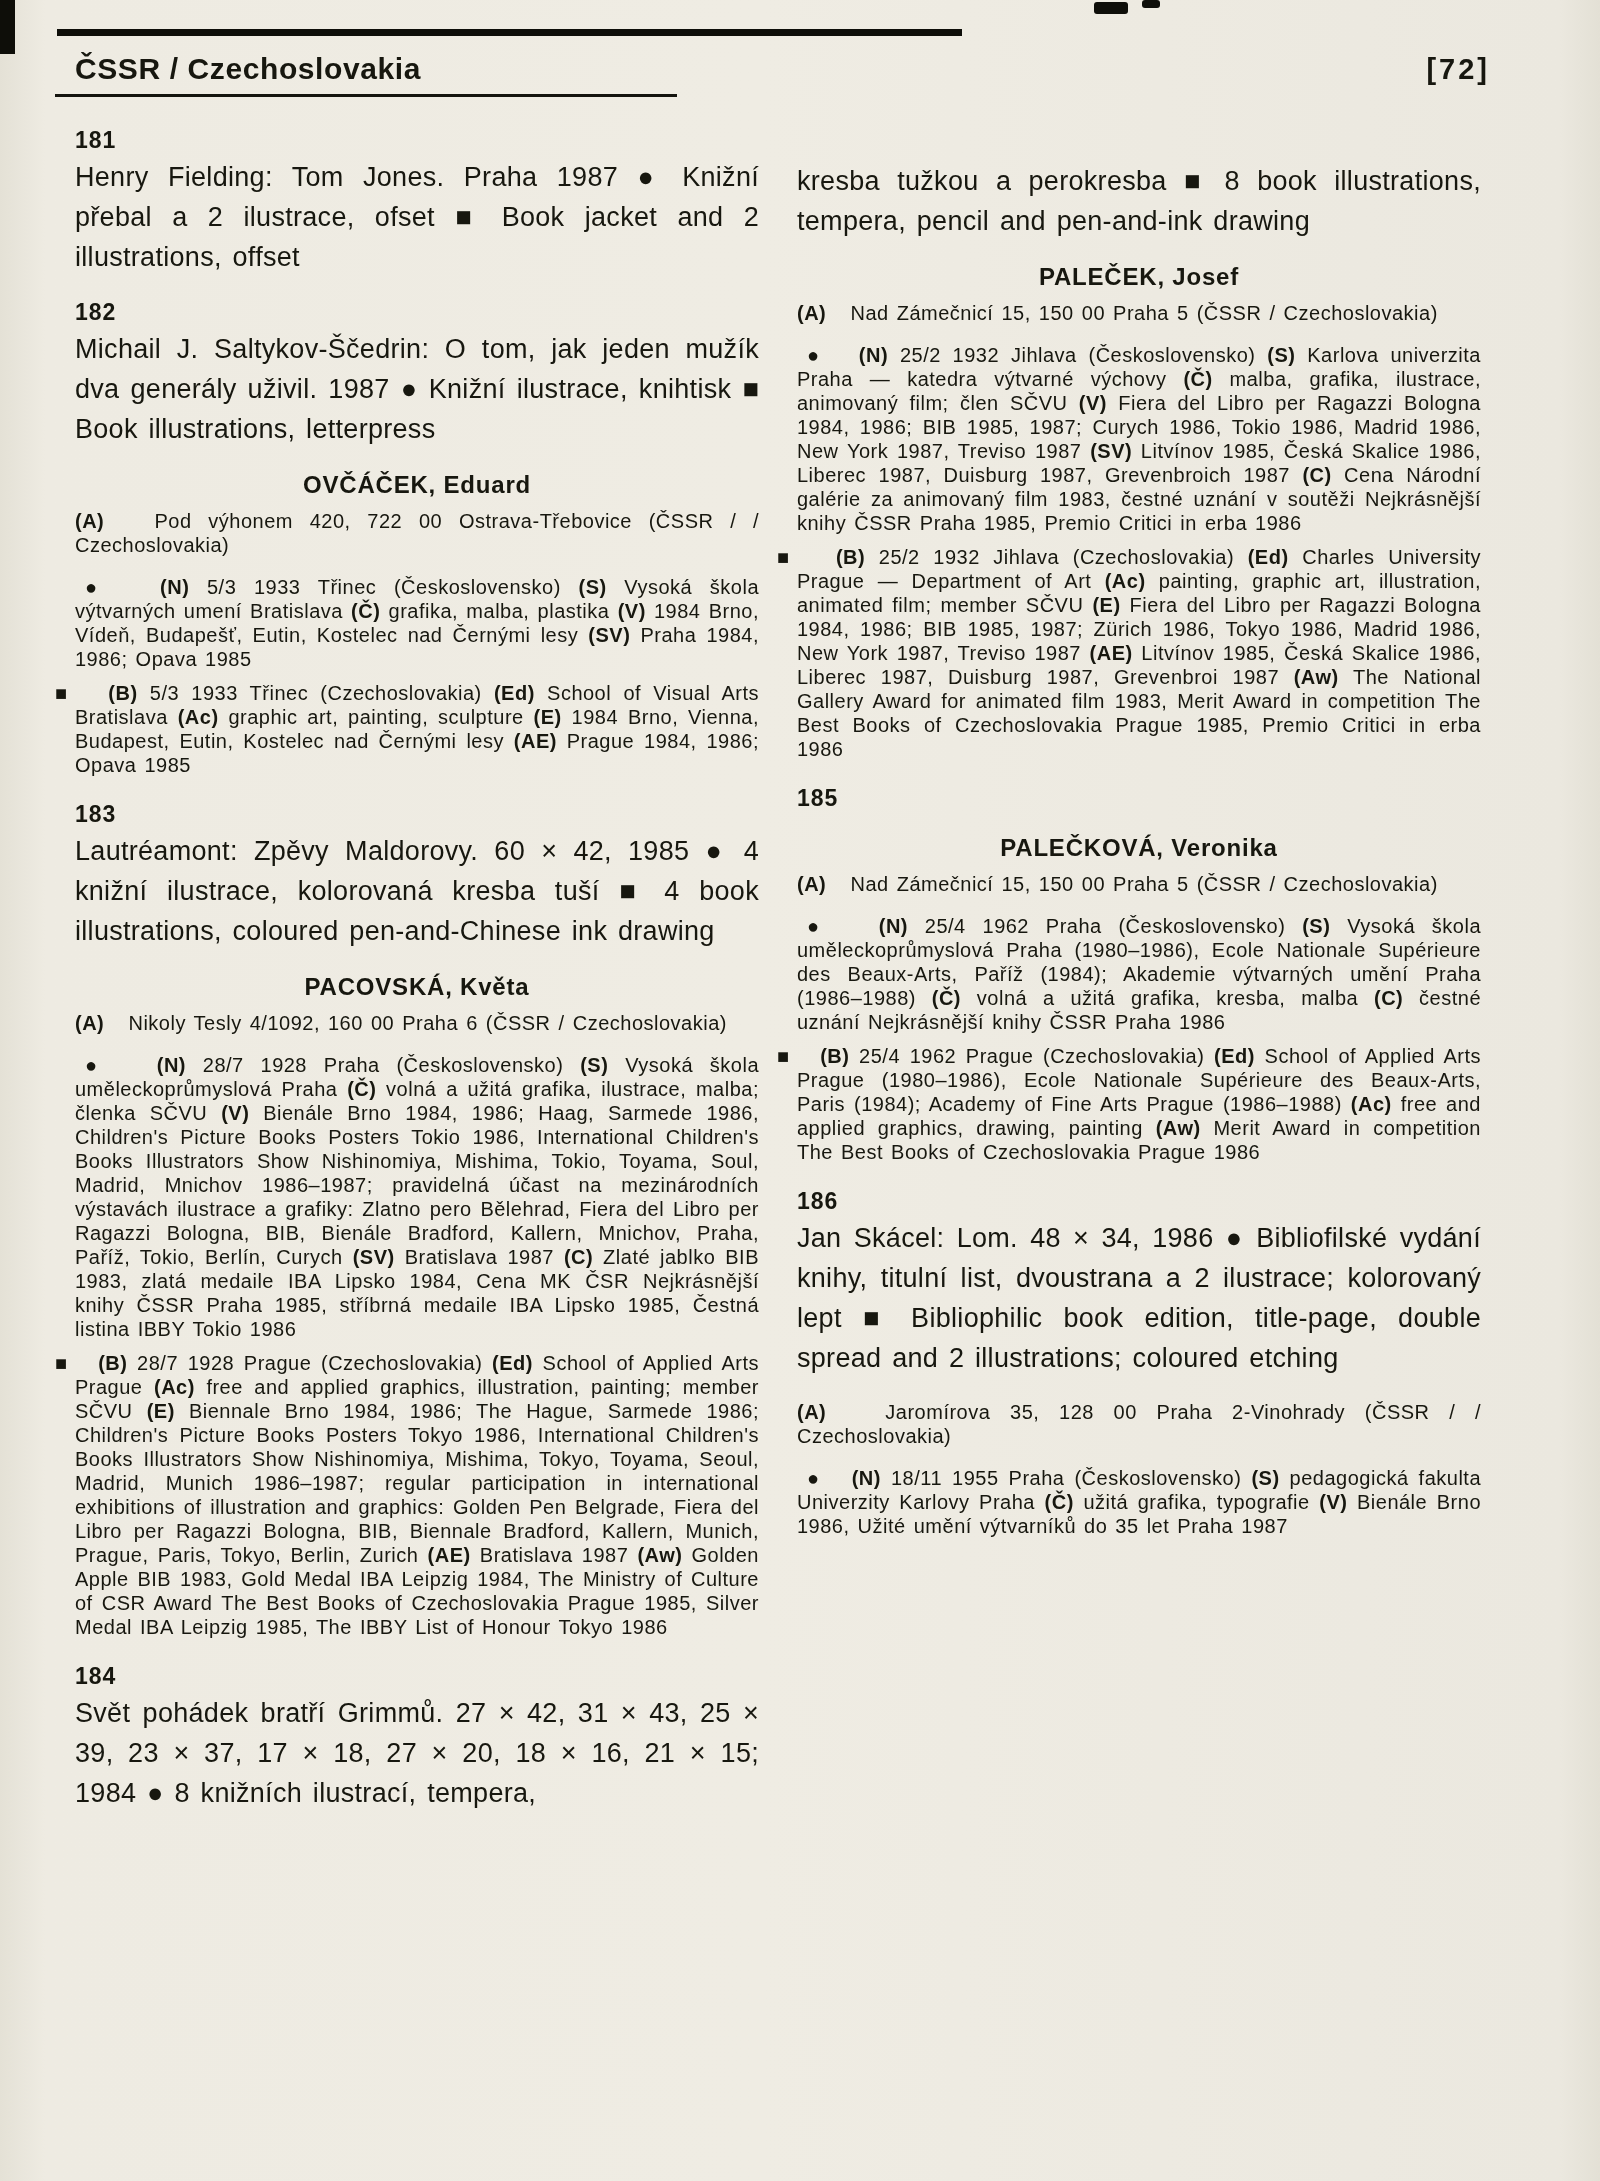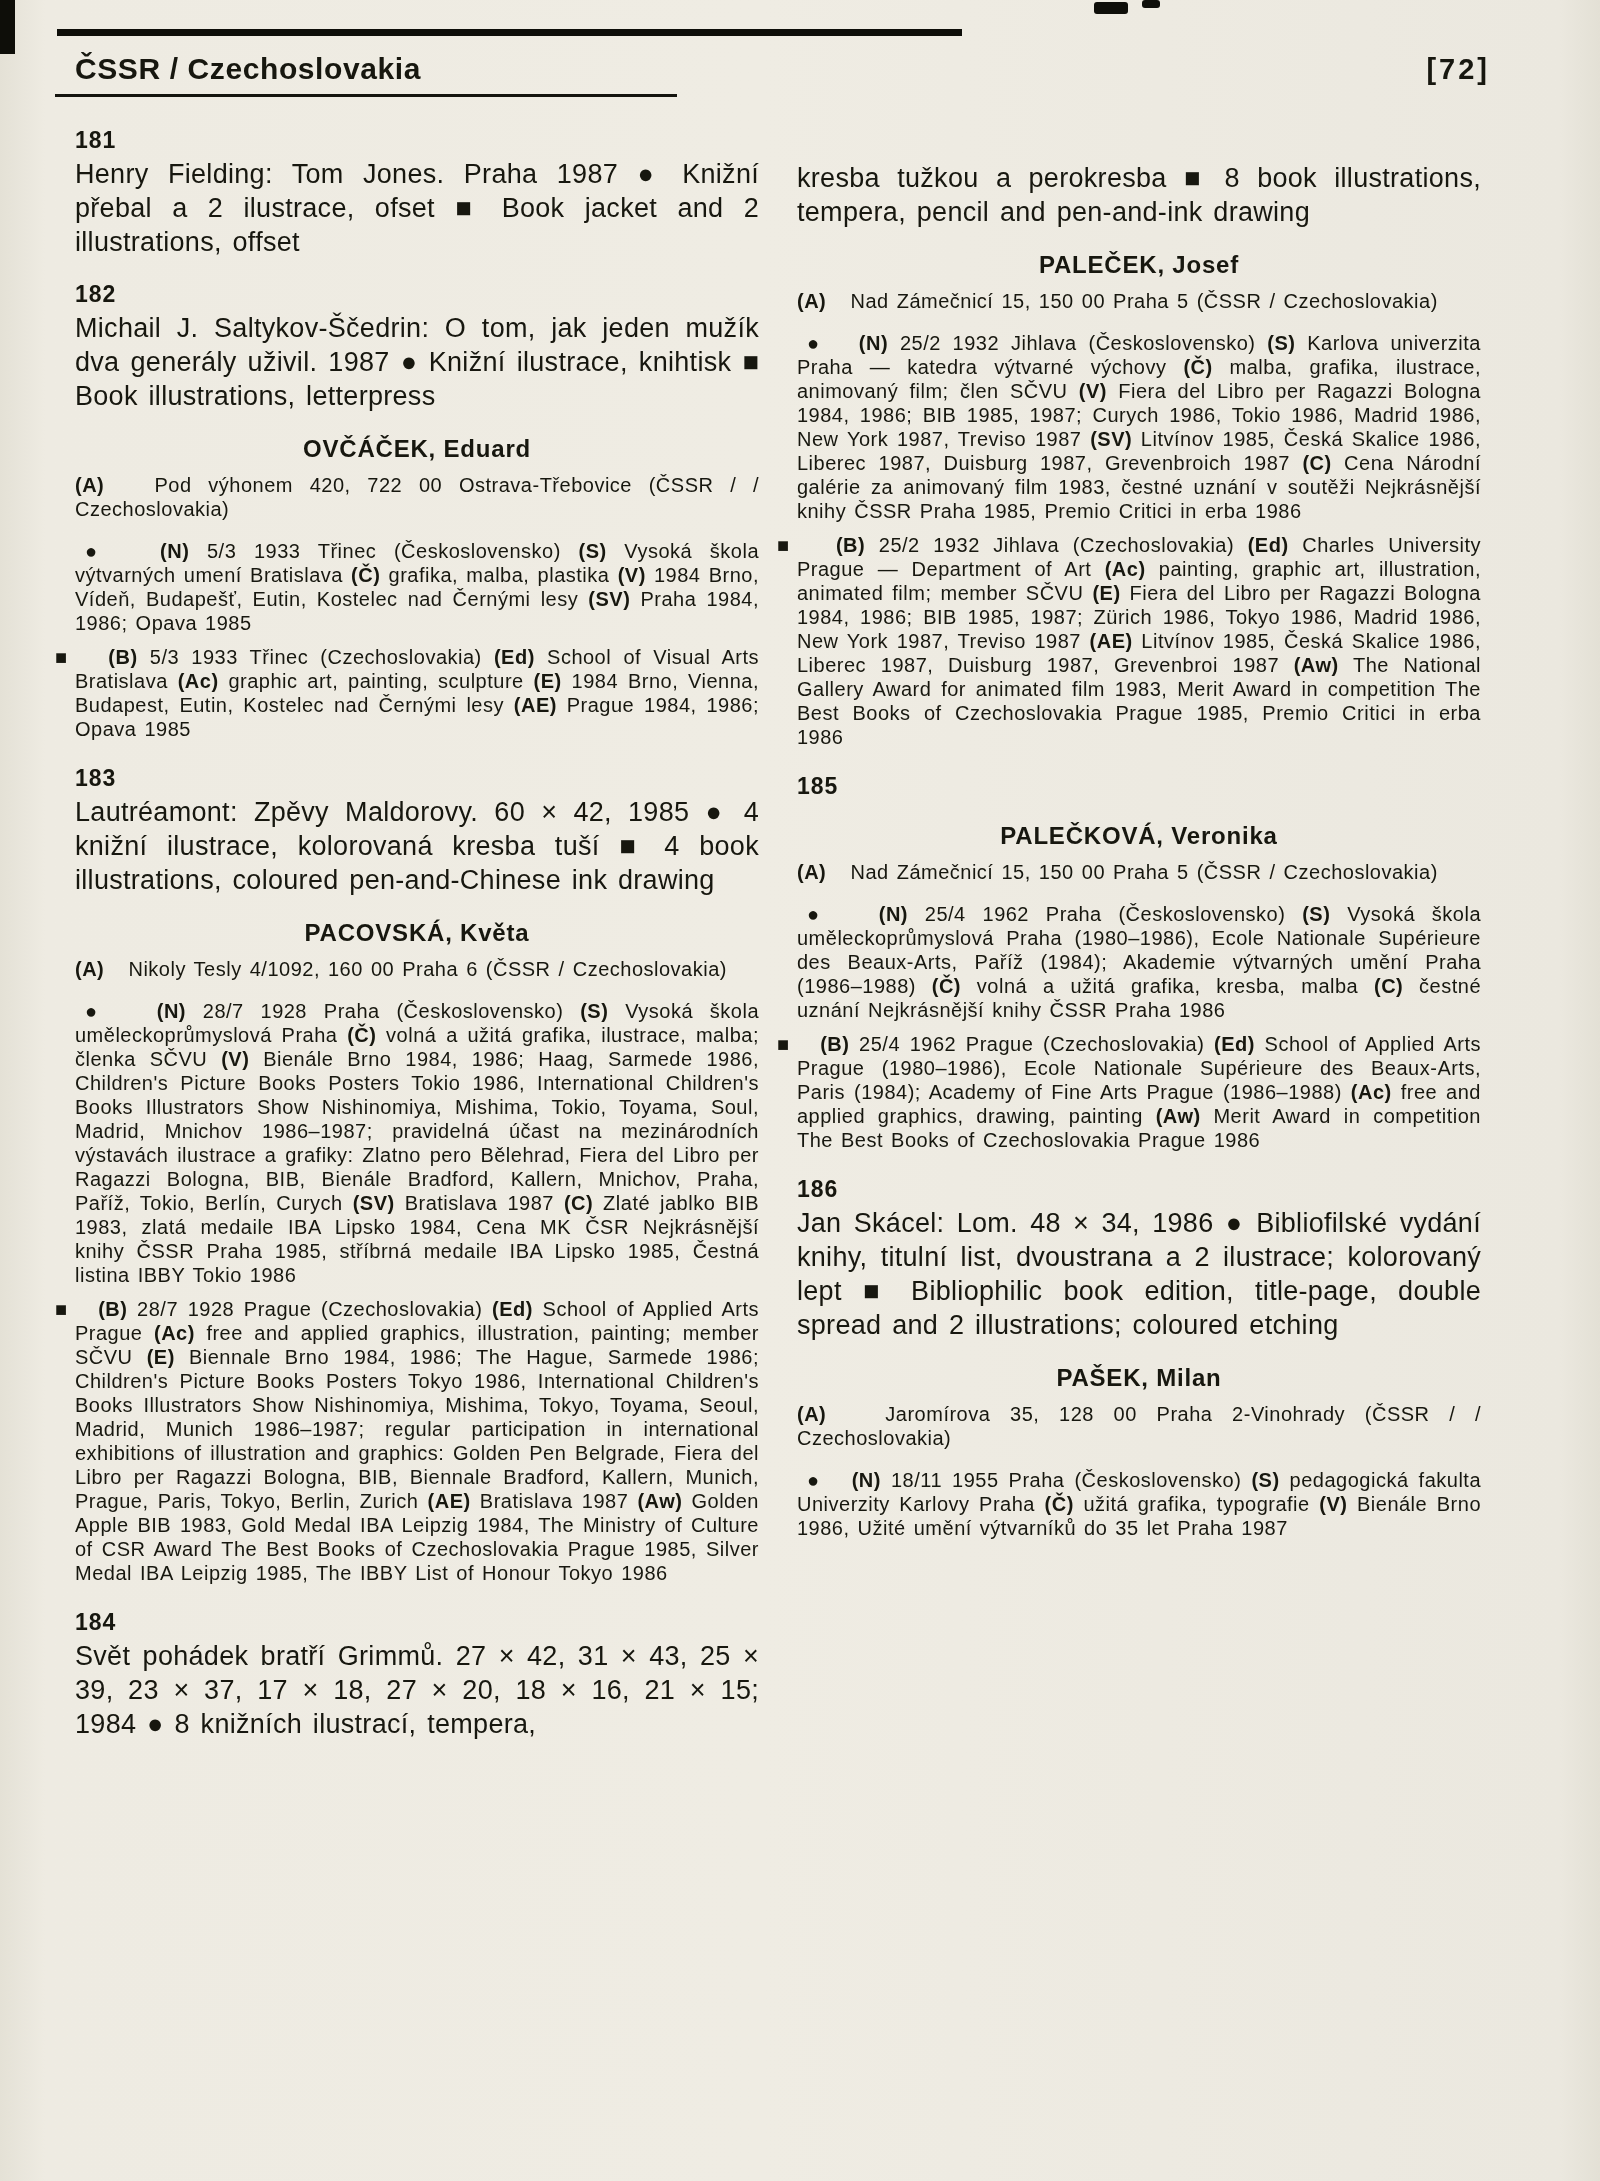--- a/index.html
+++ b/index.html
@@ -26,21 +26,21 @@
   .pnum   { font-size: 29px; font-weight: 700; letter-spacing: 3px; }
   .headrule { margin-top: 8px; margin-left: -20px; width: 622px; height: 3px; background: #14140e; }
 
   .columns { display: flex; gap: 38px; margin-top: 30px; }
   .col { width: 684px; }
 
   .work { margin: 0 0 22px 0; }
   .work.cont { margin-top: 34px; }
   .num { font-size: 23px; font-weight: 700; letter-spacing: 1px; margin-bottom: 3px; }
   .wtext {
-    font-size: 27px; line-height: 34px;
+    font-size: 27px; line-height: 40px;
     letter-spacing: 0.3px; word-spacing: 3px;
     text-align: justify;
   }
 
   .artist { margin: 4px 0 24px 0; }
   .aname { font-size: 24px; font-weight: 700; letter-spacing: 0.8px; margin-bottom: 10px; text-align: center; }
   .addr, .bio {
     font-size: 20px; line-height: 24px;
     letter-spacing: 0.5px; word-spacing: 2px;
     text-align: justify;
@@ -130,21 +130,20 @@
         <p class="bio bio-cs">●&nbsp;&nbsp; <b>(N)</b> 25/4 1962 Praha (Československo) <b>(S)</b> Vysoká škola uměleckoprůmyslová Praha (1980–1986), Ecole Nationale Supérieure des Beaux-Arts, Paříž (1984); Akademie výtvarných umění Praha (1986–1988) <b>(Č)</b> volná a užitá grafika, kresba, malba <b>(C)</b> čestné uznání Nejkrásnější knihy ČSSR Praha 1986</p>
         <p class="bio bio-en">■&nbsp;&nbsp; <b>(B)</b> 25/4 1962 Prague (Czechoslovakia) <b>(Ed)</b> School of Applied Arts Prague (1980–1986), Ecole Nationale Supérieure des Beaux-Arts, Paris (1984); Academy of Fine Arts Prague (1986–1988) <b>(Ac)</b> free and applied graphics, drawing, painting <b>(Aw)</b> Merit Award in competition The Best Books of Czechoslovakia Prague 1986</p>
       </section>
 
       <section class="work">
         <div class="num">186</div>
         <p class="wtext">Jan Skácel: Lom. 48 × 34, 1986 ● Bibliofilské vydání knihy, titulní list, dvoustrana a 2 ilustrace; kolorovaný lept ■ Bibliophilic book edition, title-page, double spread and 2 illustrations; coloured etching</p>
       </section>
 
       <section class="artist">
-        <h2 class="aname">PAŠEK, Milan</h2>
         <p class="addr"><b>(A)</b>&nbsp;&nbsp; Jaromírova 35, 128 00 Praha 2-Vinohrady (ČSSR / / Czechoslovakia)</p>
         <p class="bio bio-cs">●&nbsp;&nbsp; <b>(N)</b> 18/11 1955 Praha (Československo) <b>(S)</b> pedagogická fakulta Univerzity Karlovy Praha <b>(Č)</b> užitá grafika, typografie <b>(V)</b> Bienále Brno 1986, Užité umění výtvarníků do 35 let Praha 1987</p>
       </section>
 
     </div>
 
   </main>
 </div>
 
 </body></html>

